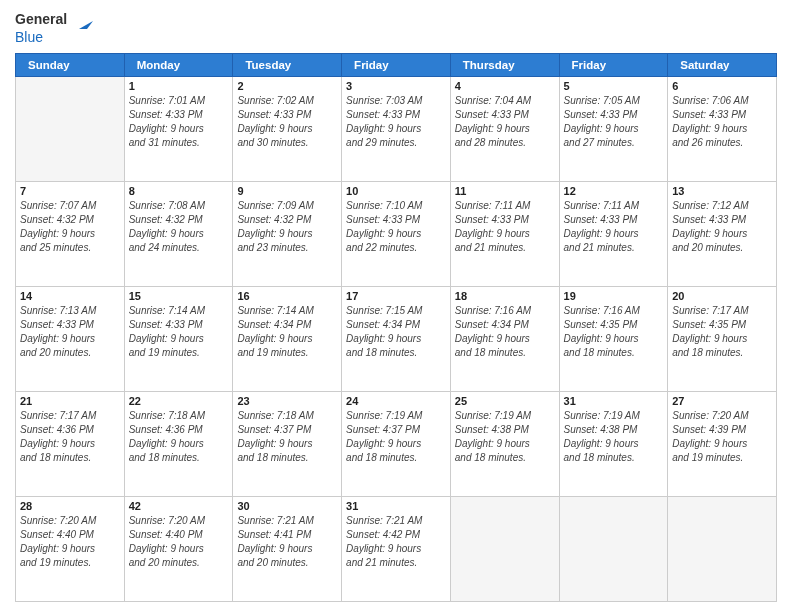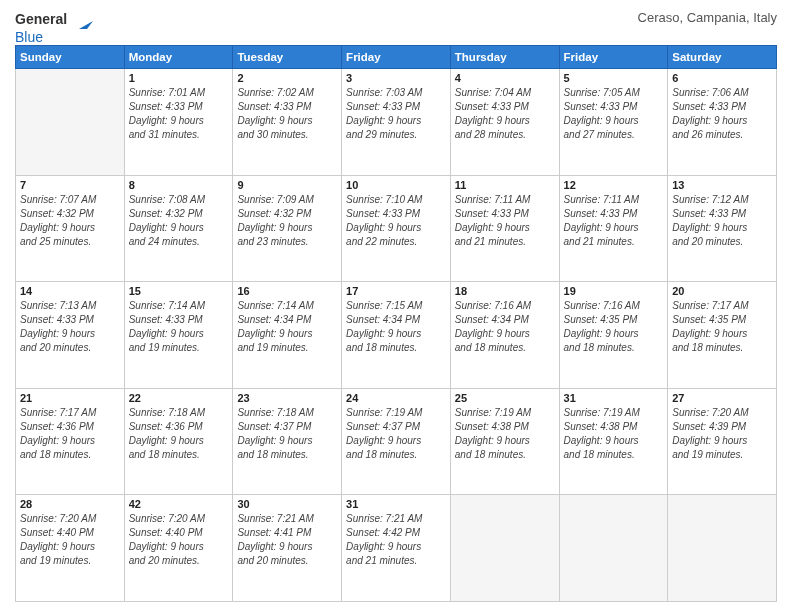--- a/index.html
+++ b/index.html
@@ -14,20 +14,21 @@
       width: 792px;
       height: 612px;
       padding: 10px 15px;
       display: flex;
       flex-direction: column;
     }
     .header {
       display: flex;
       justify-content: space-between;
       align-items: flex-start;
+      margin-bottom: 8px;
     }
     .logo {
       display: flex;
       align-items: center;
       gap: 2px;
     }
     .title-block {
       text-align: right;
     }
     .month-title {
@@ -44,21 +45,21 @@
       border: 1px solid #ccc;
       border-collapse: collapse;
       width: 100%;
       table-layout: fixed;
     }
     .calendar th {
       background: #2d7dd2;
       color: #fff;
       font-size: 11.5px;
       font-weight: bold;
-      padding: 5px 4px;
+      padding: 5px 12px;
       border: 1px solid #2060b0;
       text-align: left;
     }
     .calendar td {
       border: 1px solid #ccc;
       vertical-align: top;
       padding: 3px 4px;
       font-size: 9.5px;
       color: #333;
       height: 90px;
@@ -89,21 +90,20 @@
     <div class="logo">
   <div style="line-height:1.1;">
     <span style="font-size:14px;font-weight:bold;color:#333;">General</span><br>
     <span style="font-size:14px;font-weight:normal;color:#1a6bbf;">Blue</span>
   </div>
   <svg width="22" height="22" viewBox="0 0 22 22" style="margin-left:2px;margin-top:-4px;">
     <polygon points="8,14 22,6 16,14 22,14" fill="#1a6bbf"></polygon>
   </svg>
 </div>
     <div class="title-block">
-      <div class="location">Ceraso, Campania, Italy</div>
     </div>
   </div>
 
   <table class="calendar">
     <thead>
       <tr id="weekday-header">
           <th>Sunday</th>
           <th>Monday</th>
           <th>Tuesday</th>
           <th>Friday</th>

